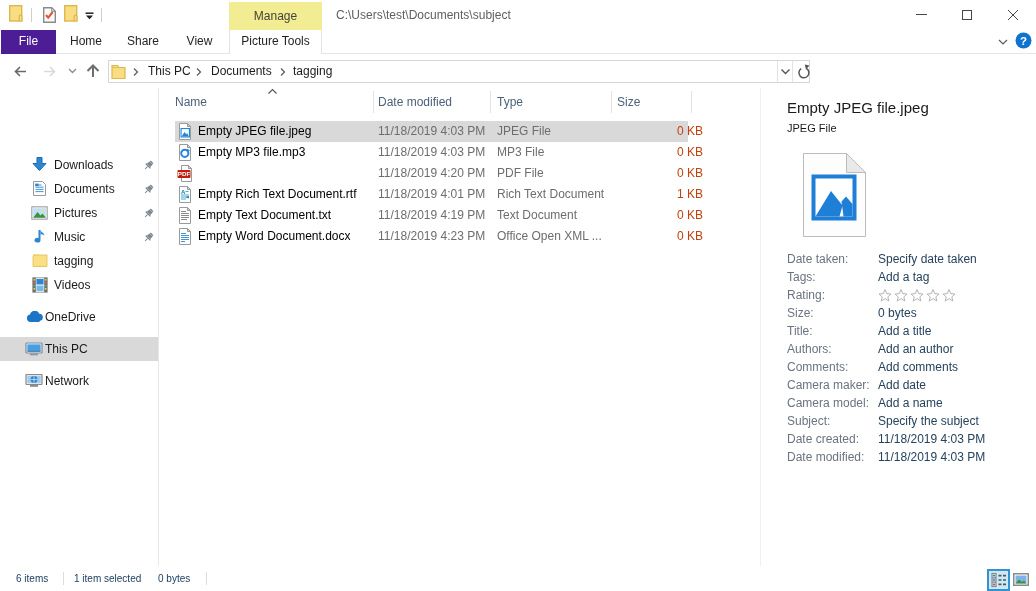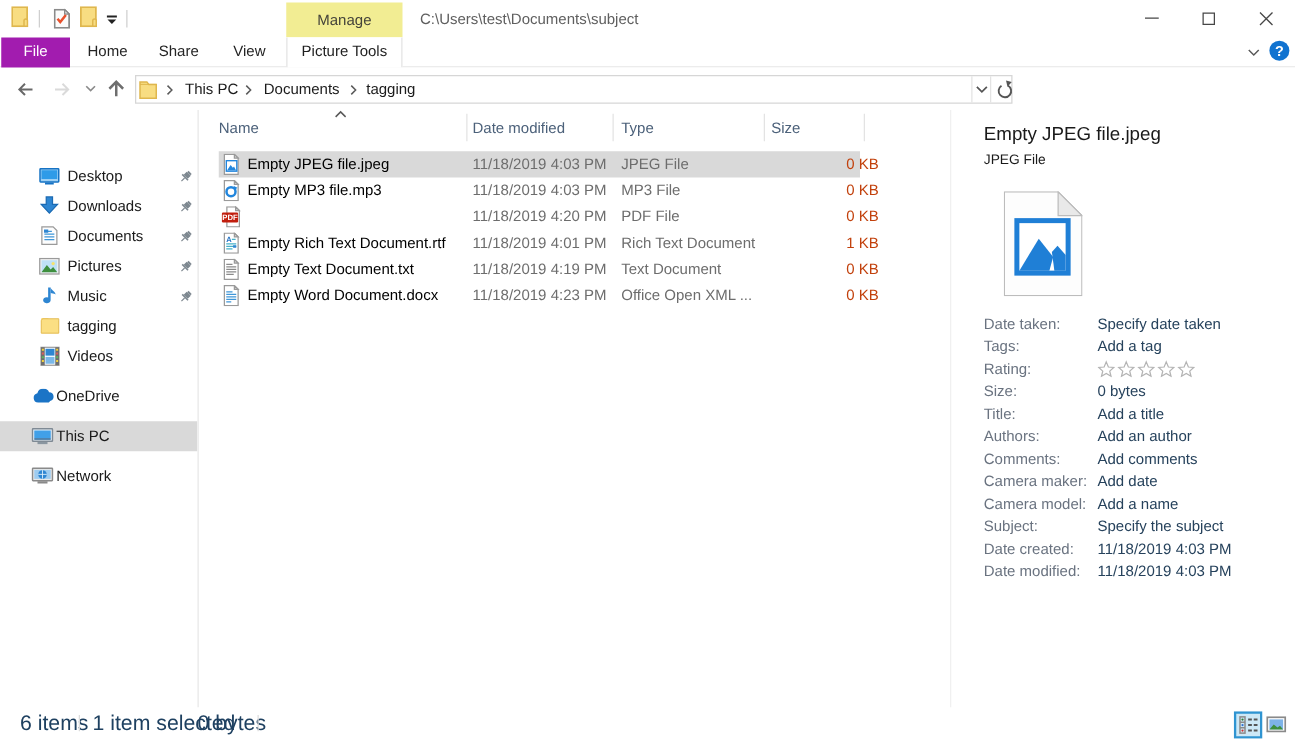--- a/index.html
+++ b/index.html
@@ -8,21 +8,21 @@
 .abs { position:absolute; }
 #win { position:relative; width:1036px; height:591px; background:#fff; }
 
 #titlebar { position:absolute; left:0; top:0; width:1036px; height:30px; background:#fff; }
 .qsep { position:absolute; top:8px; width:1px; height:14px; background:#cfcfcf; }
 #manage { position:absolute; left:229px; top:2px; width:93px; height:28px; background:#f2ed93;
   text-align:center; line-height:28px; color:#44433a; }
 #titlepath { position:absolute; left:336px; top:0; height:30px; line-height:30px; color:#5f5f5f; }
 
 #tabrow { position:absolute; left:0; top:30px; width:1036px; height:24px; background:#fff; border-bottom:1px solid #e6e6e6; }
-#filetab { position:absolute; left:1px; top:0; width:55px; height:36px; background:#a21caf; color:#fff; text-align:center; line-height:23px; }
+#filetab { position:absolute; left:1px; top:0; width:55px; height:36px; background:#4c1d95; color:#fff; text-align:center; line-height:23px; }
 .tab { position:absolute; top:0; height:24px; line-height:23px; text-align:center; color:#242424; }
 #pictab { position:absolute; left:229px; top:0; width:93px; height:24px; background:#fff;
   border-left:1px solid #e3e3e3; border-right:1px solid #e3e3e3; text-align:center; line-height:23px; color:#1e1e1e; }
 
 #navbar { position:absolute; left:0; top:54px; width:1036px; height:34px; background:#fff; }
 #addr { position:absolute; left:108px; top:6px; width:702px; height:23px; border:1px solid #d6d6d6; background:#fff; }
 #search { position:absolute; left:812px; top:6px; width:210px; height:23px; border:1px solid #d6d6d6; background:#fff; }
 .crumb { position:absolute; top:0; height:21px; line-height:21px; color:#1b1b1b; }
 
 #sidebar { position:absolute; left:0; top:88px; width:158px; height:478px; background:#fff; }
@@ -37,21 +37,21 @@
 .fdate { position:absolute; left:220px; top:0; height:21px; line-height:21px; color:#6d6d6d; }
 .ftype { position:absolute; left:339px; top:0; height:21px; line-height:21px; color:#6d6d6d; }
 .fsize { position:absolute; left:456px; width:89px; top:0; height:21px; line-height:21px; color:#c2410c; text-align:right; }
 .ficon { position:absolute; left:19px; top:2px; }
 
 #details { position:absolute; left:760px; top:88px; width:276px; height:478px; background:#fff; border-left:1px solid #f0f0f0; }
 .plabel { position:absolute; left:26px; height:18px; line-height:18px; color:#6a7380; }
 .pvalue { position:absolute; left:117px; height:18px; line-height:18px; color:#26425c; }
 
 #status { position:absolute; left:0; top:566px; width:1036px; height:25px; background:#fff; }
-.stext { position:absolute; top:0; height:25px; line-height:25px; color:#1e4060; font-size:17px; }
+.stext { position:absolute; top:0; height:25px; line-height:25px; color:#1e4060; font-size:10px; }
 .ssep { position:absolute; top:6px; width:1px; height:13px; background:#dcdcdc; }
 </style>
 </head>
 <body>
 <div id="win">
   <div id="titlebar">
 
     <svg class="abs" style="left:9px;top:5px" width="14" height="17" viewBox="0 0 14 17">
       <rect x="0.7" y="0.7" width="12" height="15.3" fill="#f8dd82" stroke="#dfb74e" stroke-width="1.4"></rect>
       <path d="M10.2 16 v-4.5 a1.4 1.4 0 0 1 2.8 0 V16 Z" fill="#f8dd82" stroke="#dfb74e" stroke-width="1.2"></path>
@@ -144,36 +144,20 @@
       </svg>
       <svg class="abs" style="left:687px;top:3px" width="16" height="16" viewBox="0 0 16 16">
         <path d="M5.2 4.6 A5 5 0 1 0 10.3 4.4" fill="none" stroke="#555" stroke-width="1.5"></path>
         <path d="M8.8 0.4 L13.4 1.6 L10 5.4 Z" fill="#555"></path>
       </svg>
     </div>
   </div>
   <div id="sidebar">
 
 
-    <div class="side-item" style="top:41px">
-      <svg class="abs" style="left:31px;top:4px" width="17" height="16" viewBox="0 0 17 16">
-        <rect x="1" y="2" width="15" height="10.5" rx="0.5" fill="#9ed0f4" stroke="#1673c4" stroke-width="1.2"></rect>
-        <rect x="2.2" y="3.2" width="12.6" height="7" fill="#2e9be8"></rect>
-        <rect x="5" y="13" width="7" height="1.6" fill="#1673c4"></rect>
-      </svg>
-      <div class="side-label" style="left:54px">Desktop</div>
-      <svg class="abs pin" style="left:143px;top:7px" width="11" height="11" viewBox="0 0 11 11">
-        <g transform="rotate(45 5.5 5.5)" fill="#7e8890">
-            <rect x="3.7" y="0.4" width="3.6" height="1.6"></rect>
-            <rect x="3.2" y="2" width="4.6" height="3.4"></rect>
-            <rect x="2.2" y="5.4" width="6.6" height="1.3"></rect>
-            <rect x="5.1" y="6.7" width="0.9" height="3.6"></rect>
-          </g>
-      </svg>
-    </div>
 
     <div class="side-item" style="top:65px">
       <svg class="abs" style="left:31px;top:3px" width="17" height="17" viewBox="0 0 17 17">
         <path d="M6 1.5 h5 v6 h4 l-6.5 7 L2 7.5 h4 z" fill="#2e86d2" stroke="#1b6ab3" stroke-width="1"></path>
       </svg>
       <div class="side-label" style="left:54px">Downloads</div>
       <svg class="abs pin" style="left:143px;top:7px" width="11" height="11" viewBox="0 0 11 11">
         <g transform="rotate(45 5.5 5.5)" fill="#7e8890">
             <rect x="3.7" y="0.4" width="3.6" height="1.6"></rect>
             <rect x="3.2" y="2" width="4.6" height="3.4"></rect>

